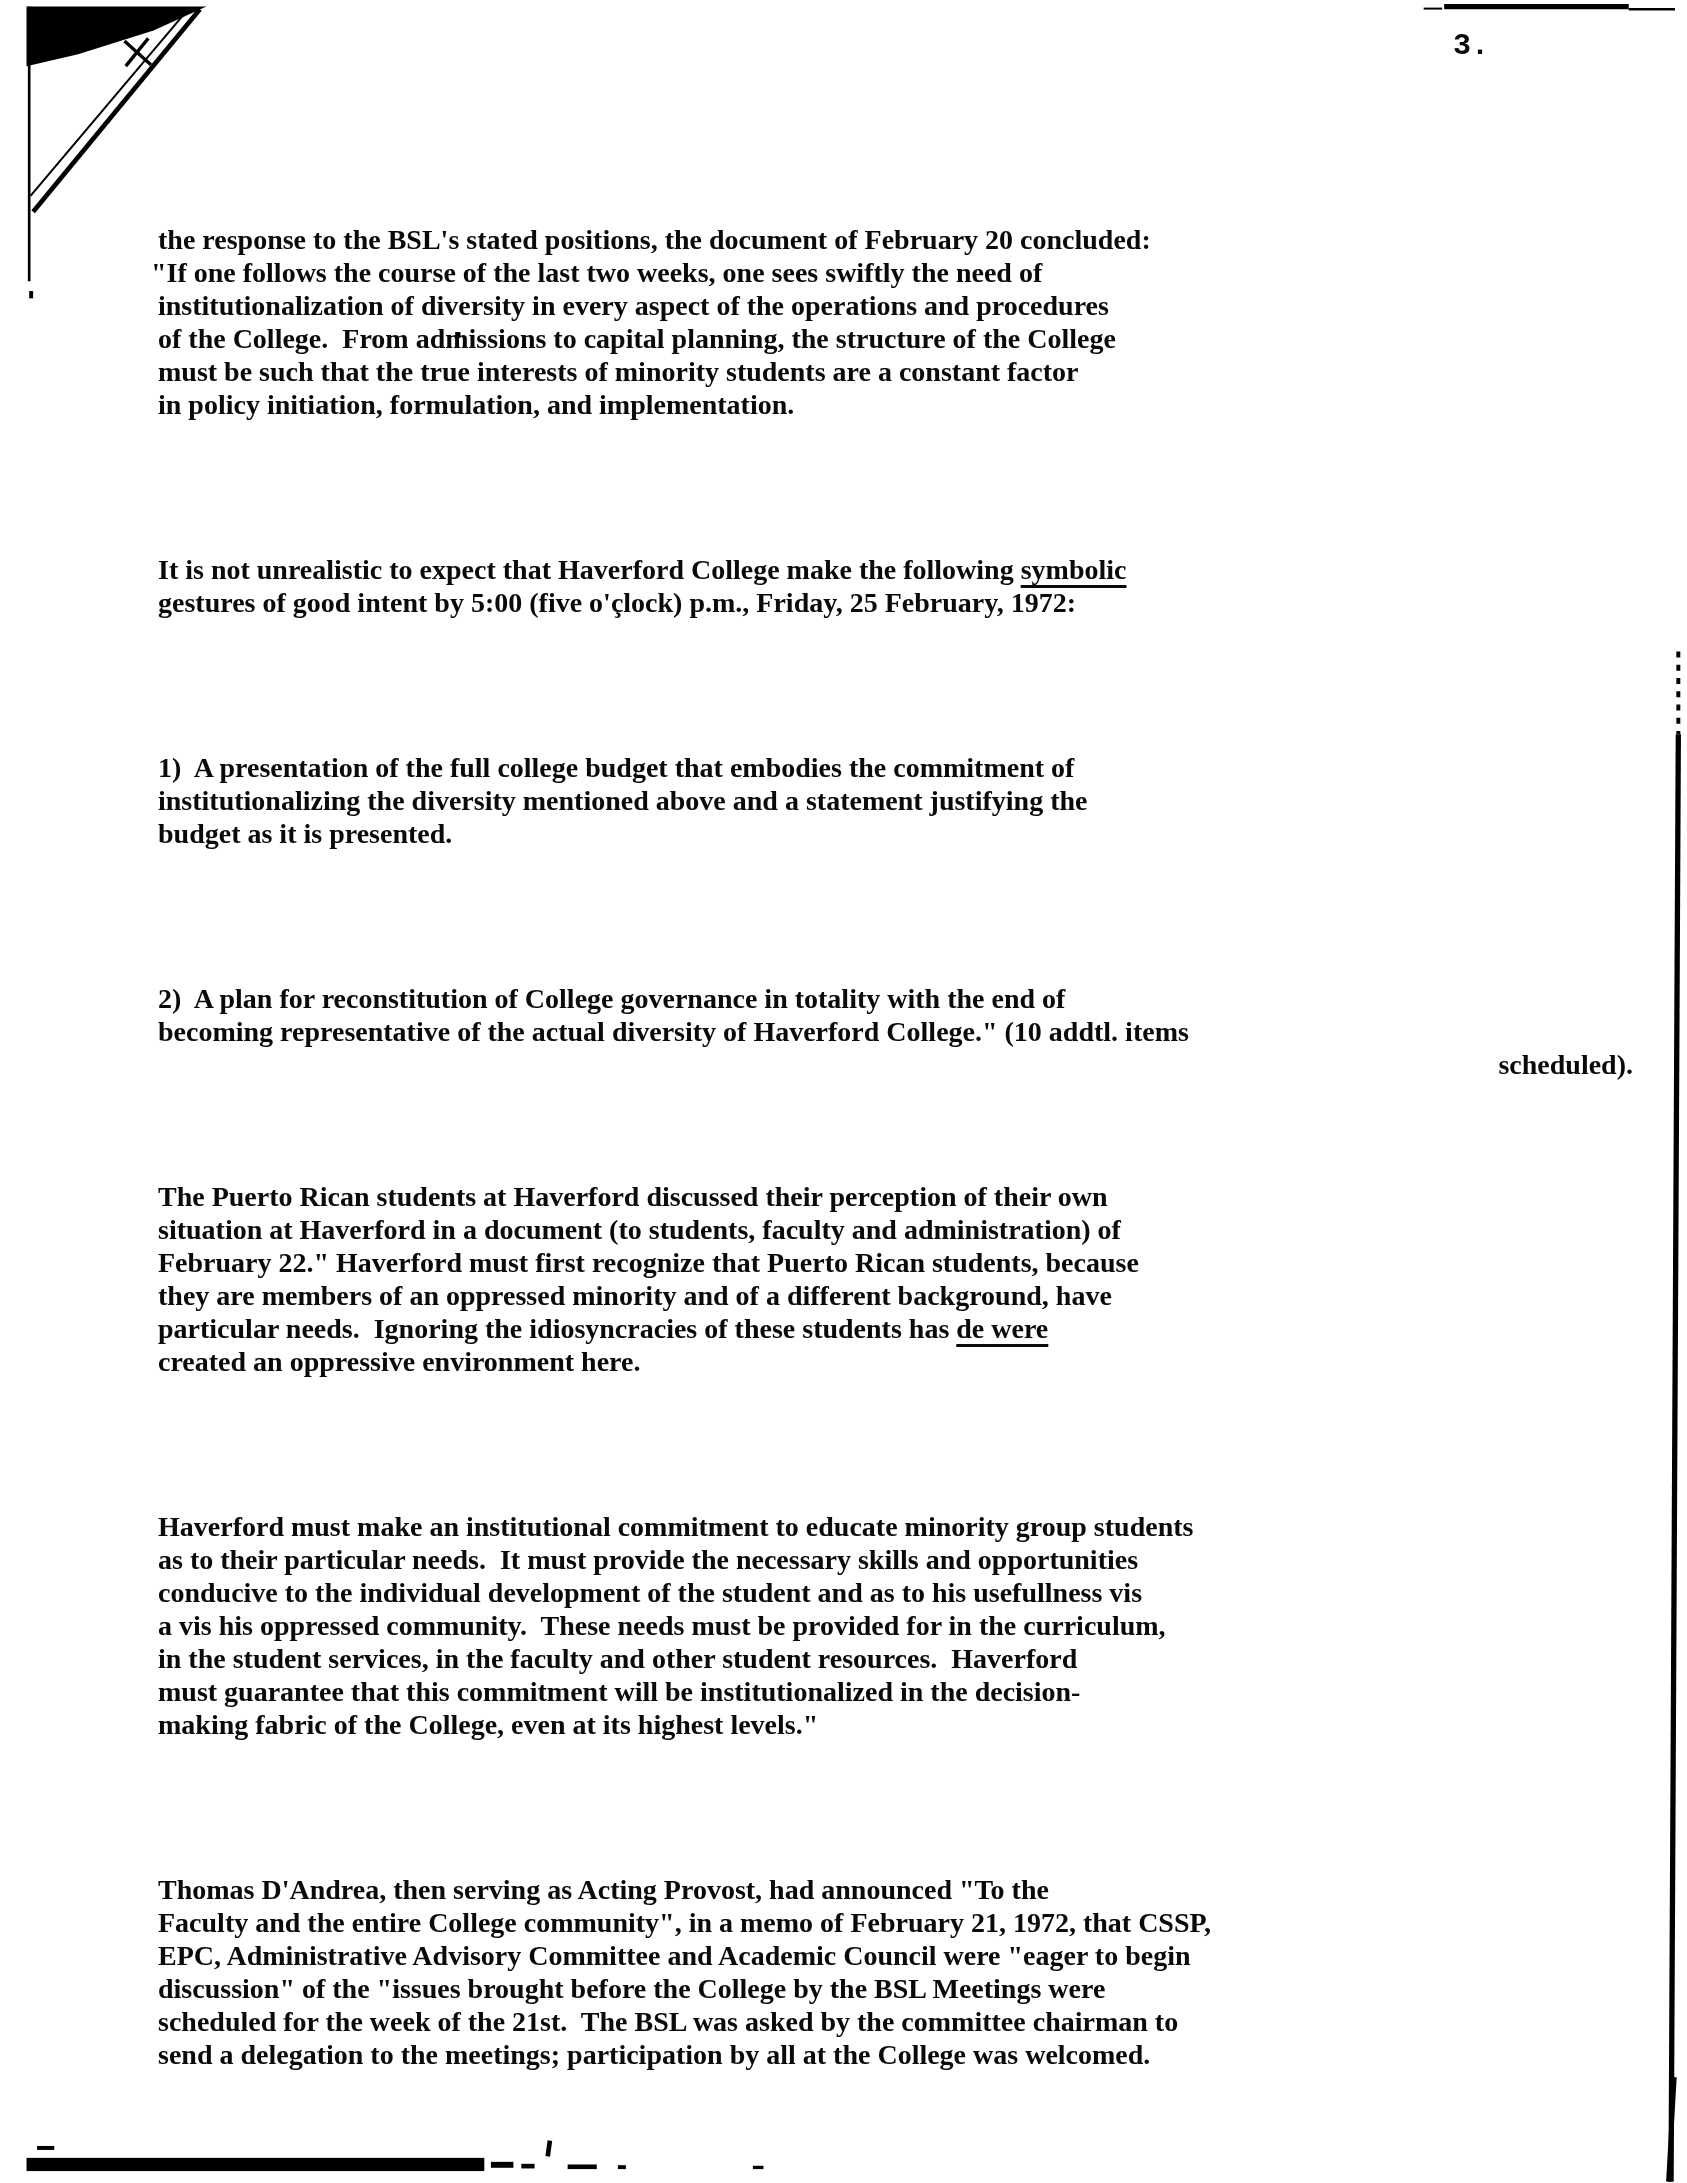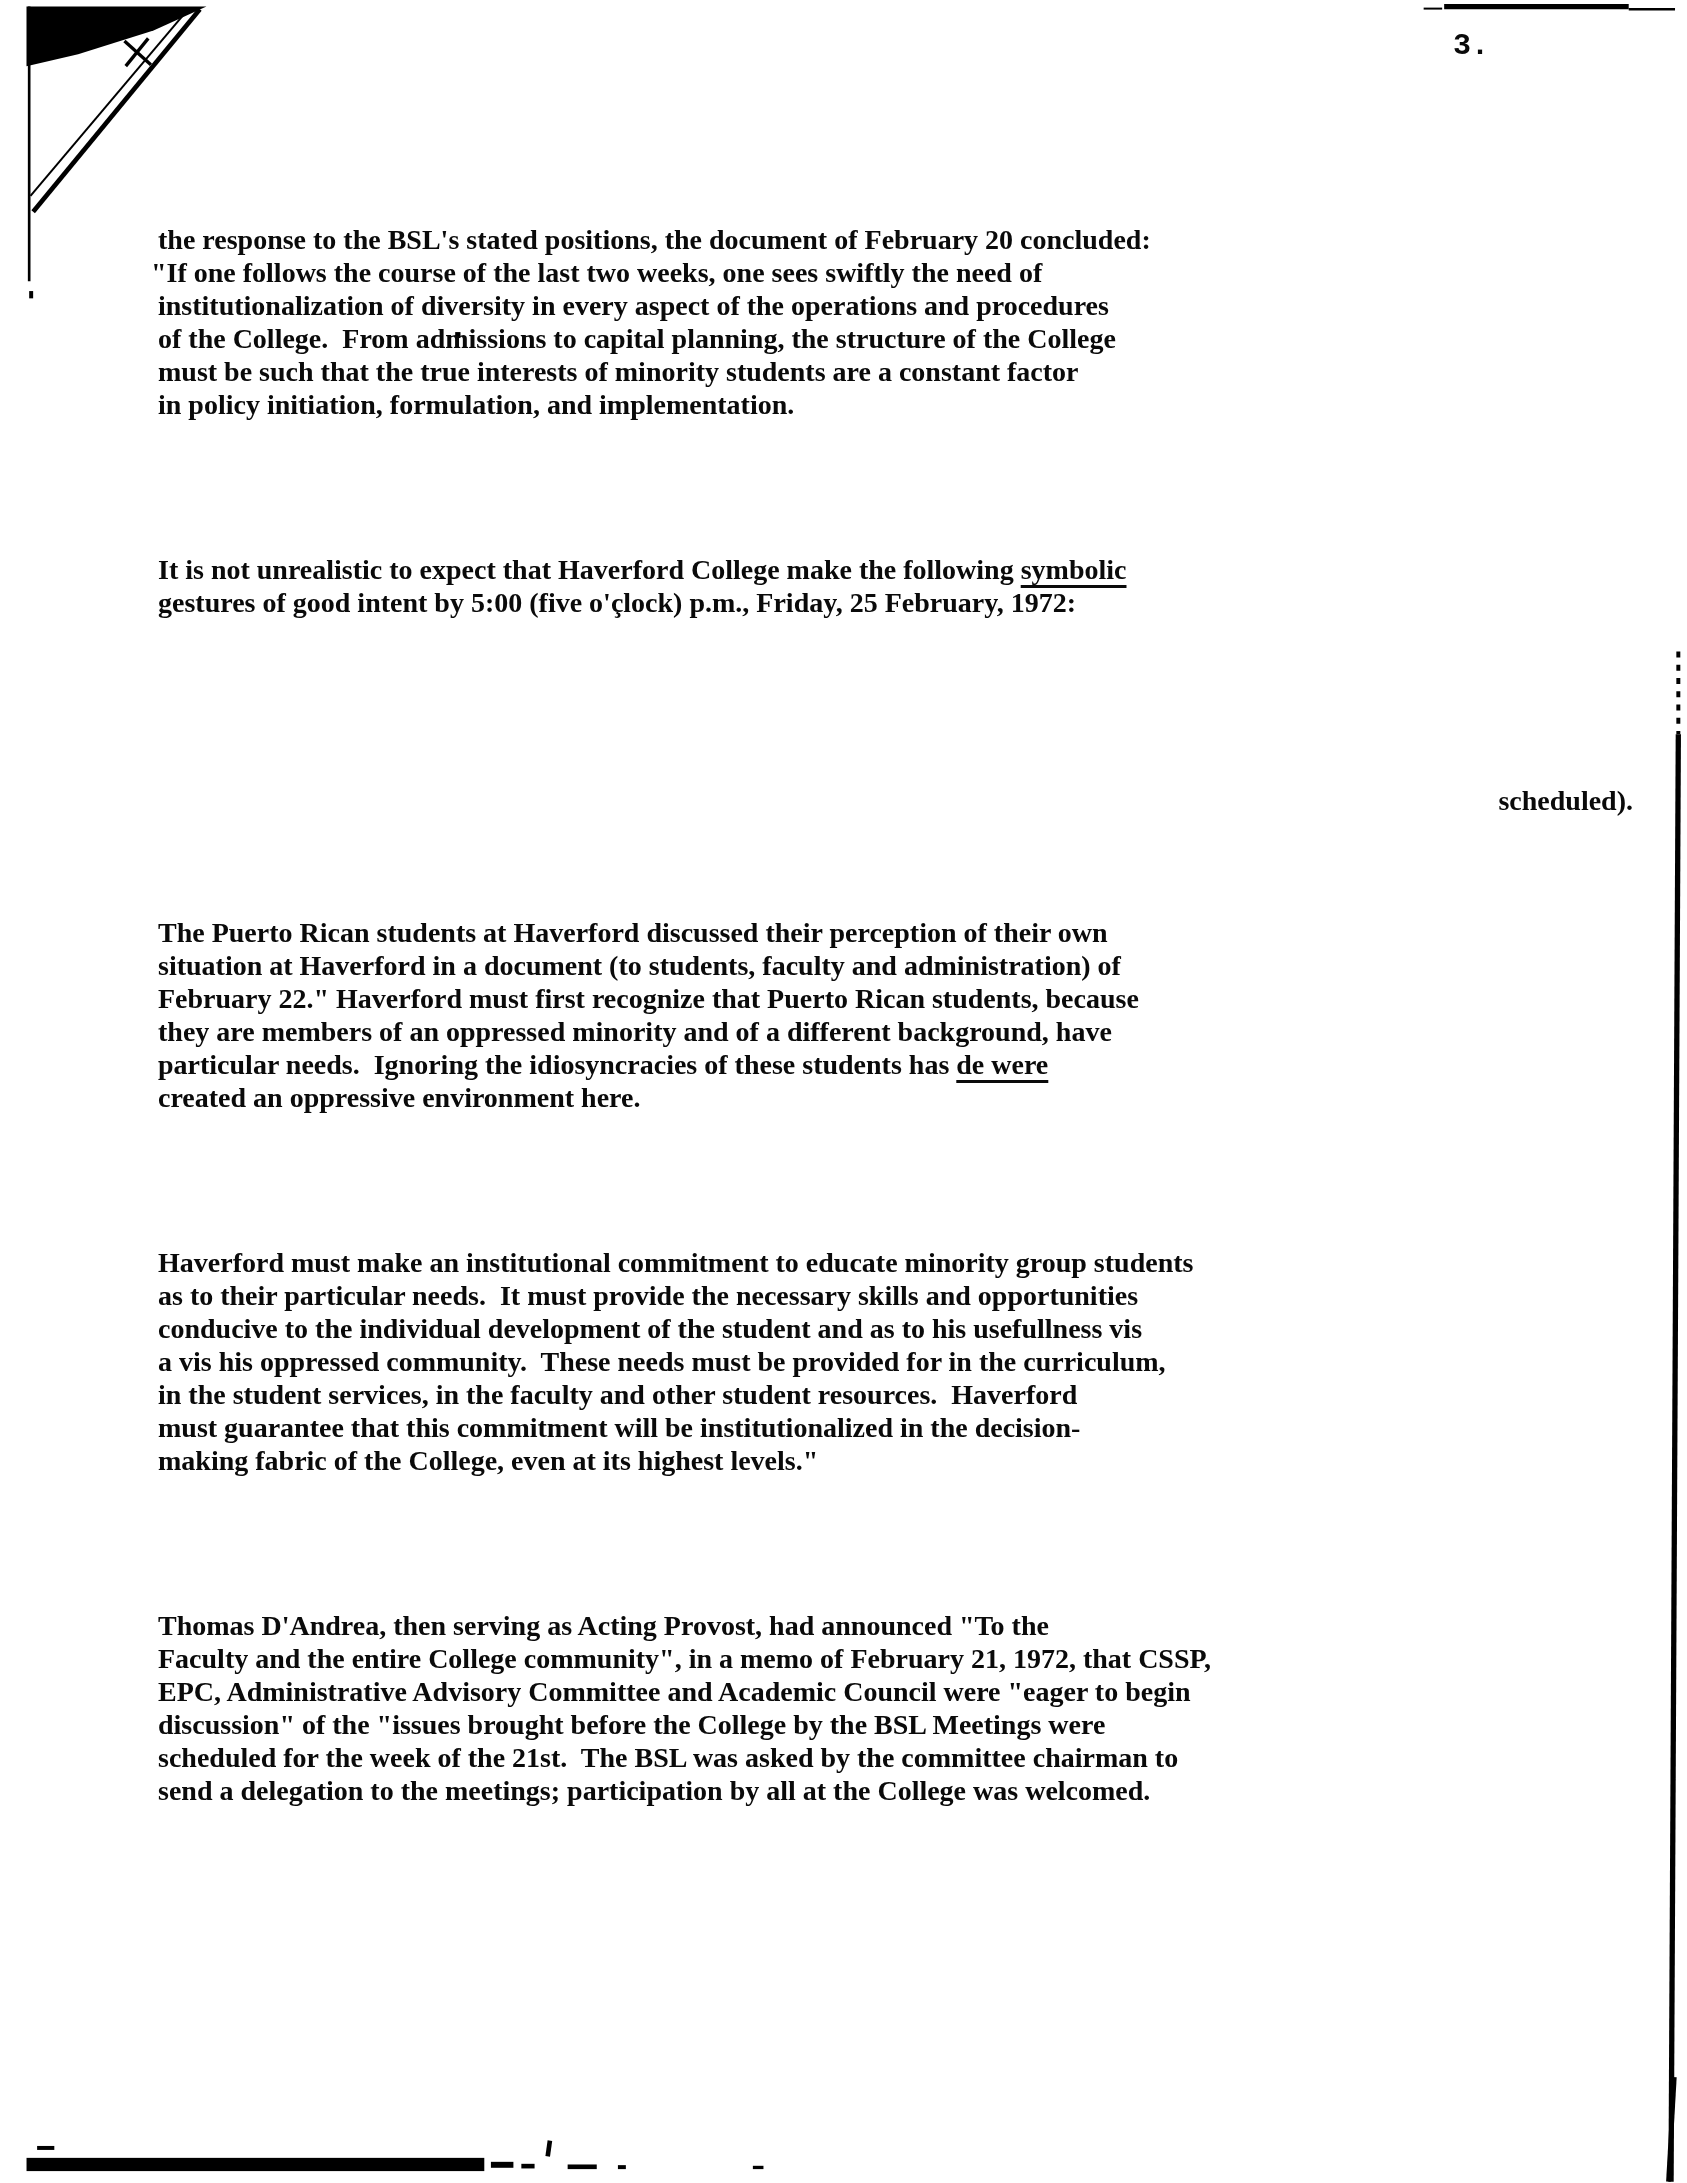--- a/index.html
+++ b/index.html
@@ -77,22 +77,26 @@
     <div class="para" id="p1"><span> the response to the BSL's stated positions, the document of February 20 concluded:
 "If one follows the course of the last two weeks, one sees swiftly the need of
  institutionalization of diversity in every aspect of the operations and procedures
  of the College.  From admissions to capital planning, the structure of the College
  must be such that the true interests of minority students are a constant factor
  in policy initiation, formulation, and implementation.</span></div>
 
     <div class="para" id="p2"><span> It is not unrealistic to expect that Haverford College make the following </span><span class="u">symbolic</span><span>
  gestures of good intent by 5:00 (five o'çlock) p.m., Friday, 25 February, 1972:</span></div>
 
+    <div class="para" id="p3"><span> 1)  A presentation of the full college budget that embodies the commitment of
+ institutionalizing the diversity mentioned above and a statement justifying the
+ budget as it is presented.</span></div>
 
-    <div class="para" id="p4"><div class="followed">scheduled).</div></div>
+    <div class="para" id="p4"><span> 2)  A plan for reconstitution of College governance in totality with the end of
+ becoming representative of the actual diversity of Haverford College." (10 addtl. items</span><div class="followed">scheduled).</div></div>
 
     <div class="para" id="p5"><span> The Puerto Rican students at Haverford discussed their perception of their own
  situation at Haverford in a document (to students, faculty and administration) of
  February 22." Haverford must first recognize that Puerto Rican students, because
  they are members of an oppressed minority and of a different background, have
  particular needs.  Ignoring the idiosyncracies of these students has </span><span class="u">de were</span><span>
  created an oppressive environment here.</span></div>
 
     <div class="para" id="p6"><span> Haverford must make an institutional commitment to educate minority group students
  as to their particular needs.  It must provide the necessary skills and opportunities

